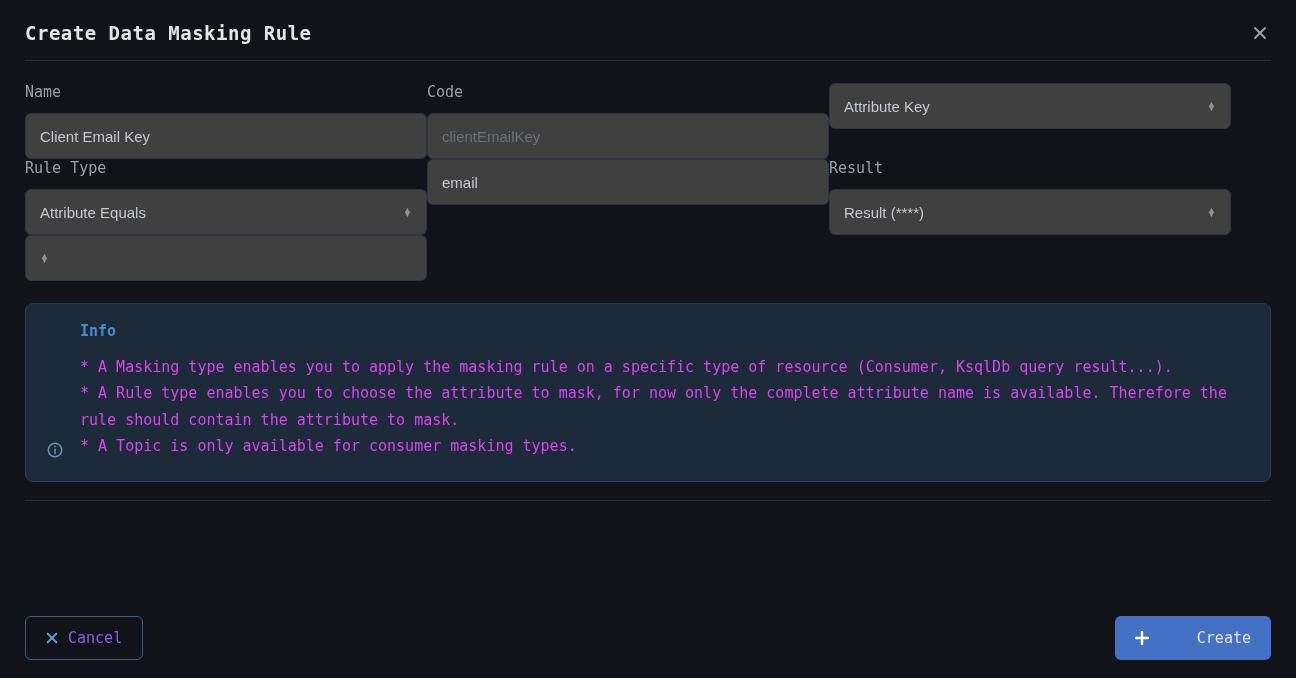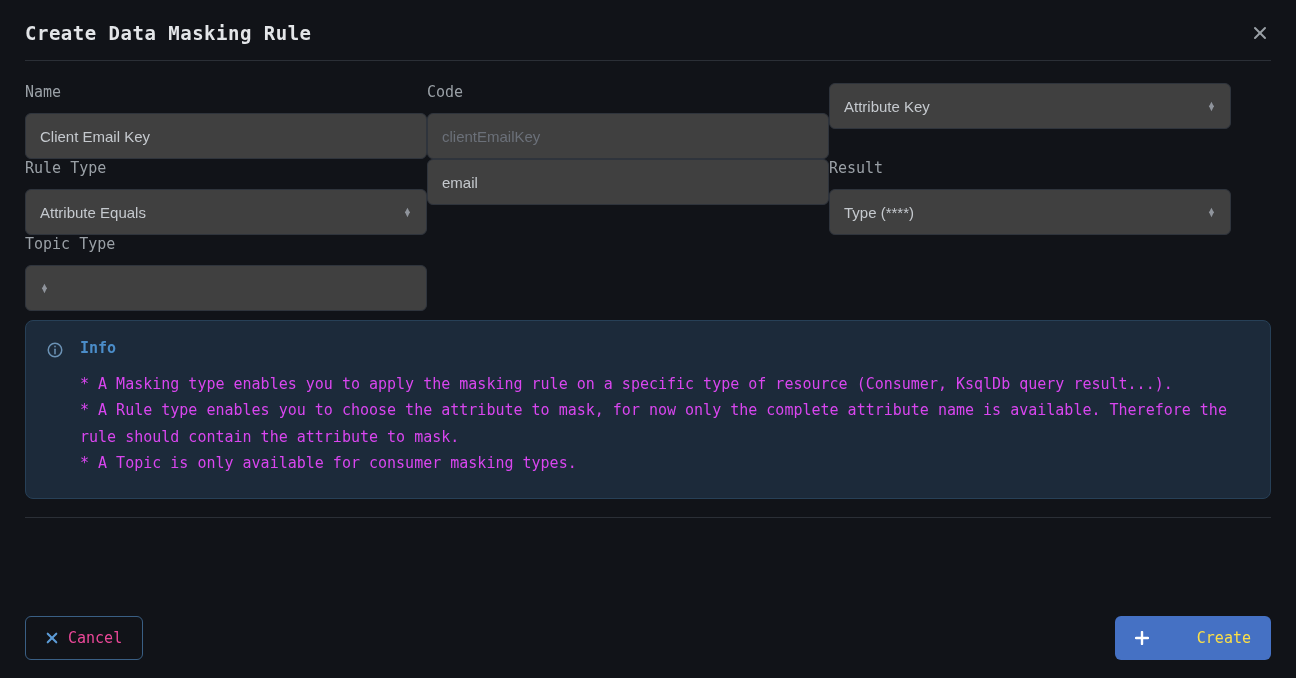--- a/index.html
+++ b/index.html
@@ -77,27 +77,28 @@
 .select-value { flex: 1; }
 .chevrons {
   display: flex;
   flex-direction: column;
   line-height: 0.5;
   color: #8f949c;
   font-size: 9px;
 }
 .chevrons span { display: block; }
 .info-box {
-  margin-top: 9px;
+  margin-top: 22px;
   background: #1c2a3a;
   border: 1px solid #274057;
   border-radius: 8px;
   padding: 18px 20px 22px 20px;
   display: flex;
   gap: 16px;
+  align-items: flex-end;
 }
 .info-icon {
   flex-shrink: 0;
   margin-top: 2px;
   color: #6b92b5;
 }
 .info-content {
   flex: 1;
 }
 .info-title {
@@ -127,26 +128,26 @@
   border-radius: 6px;
   font-family: inherit;
   font-size: 15px;
   font-weight: 500;
   cursor: pointer;
   border: none;
 }
 .btn-cancel {
   background: transparent;
   border: 1px solid #3a5f84;
-  color: #ec4899;
+  color: #8b5cf6;
 }
 .btn-cancel .icn { color: #5c9bd6; }
 .btn-create {
   background: #4571c4;
-  color: #fde047;
+  color: #e5e5e5;
   gap: 48px;
 }
 .btn-create .icn { color: #ffffff; }
 .icn-svg { display: block; }
 </style>
 </head>
 <body>
 
 <div class="modal">
 
@@ -195,30 +196,29 @@
       </div>
     </div>
 
     <div class="field">
       <input class="input has-value" value="email" style="">
     </div>
 
     <div class="field">
       <label class="label">Result</label>
       <div class="select">
-        <span class="select-value">Type (****)</span>
-        <span class="chevrons">
-            <span>▲</span>
-            <span>▼</span>
-          </span>
-      </div>
-    </div>
-
-    <div class="field">
-      <label class="label">Topic Type</label>
+        <span class="select-value">Result (****)</span>
+        <span class="chevrons">
+            <span>▲</span>
+            <span>▼</span>
+          </span>
+      </div>
+    </div>
+
+    <div class="field">
       <div class="select">
         <span class="chevrons">
             <span>▲</span>
             <span>▼</span>
           </span>
       </div>
     </div>
 
 
   </div>

